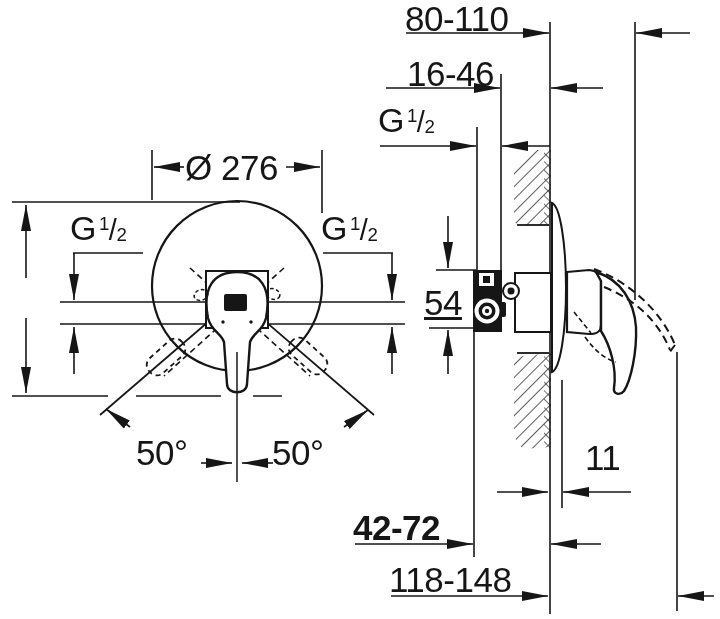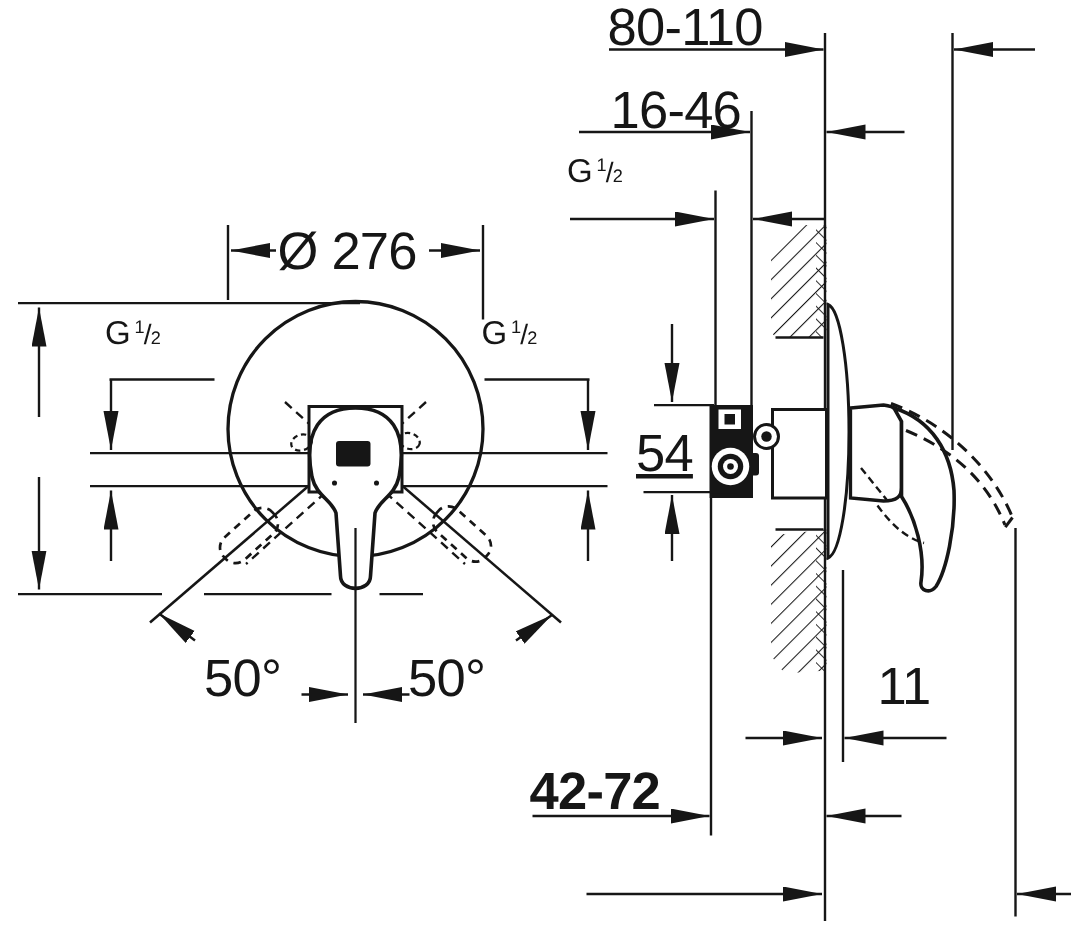--- a/index.html
+++ b/index.html
@@ -1,21 +1,21 @@
 <!DOCTYPE html>
 <html><head>
 <meta charset="utf-8">
 <style>
   html,body{margin:0;padding:0;background:#ffffff;}
   .stage{position:relative;width:720px;height:619px;background:#ffffff;overflow:hidden;
          font-family:"Liberation Sans", sans-serif;color:#161616;}
   .stage svg{position:absolute;left:0;top:0;}
   .lbl{position:absolute;font-size:35px;line-height:1.0;white-space:nowrap;color:#161616;
        letter-spacing:-0.5px;}
-  .gh{font-size:22px;}
+  .gh{font-size:34px;}
   .gh .sup{font-size:0.55em;vertical-align:0.55em;margin-left:3px;}
   .gh .sl{font-size:0.85em;}
   .gh .sub{font-size:0.55em;vertical-align:-0.05em;}
 </style>
 </head>
 <body>
 
 <div class="stage">
 
 <svg width="720" height="619" viewBox="0 0 720 619">
@@ -211,14 +211,15 @@
 
 <div class="lbl gh" style="left:321px;top:211px;"><span>G</span><span class="sup">1</span><span class="sl">/</span><span class="sub">2</span></div>
 
 <div class="lbl" style="left:424px;top:285px;text-decoration:underline;">54</div>
 
 <div class="lbl" style="left:136px;top:435px;">50°</div>
 <div class="lbl" style="left:272px;top:435px;">50°</div>
 
 <div class="lbl" style="left:585px;top:440px;">11</div>
 <div class="lbl" style="left:353px;top:510px;font-weight:bold;">42-72</div>
+<div class="lbl" style="left:389px;top:562px;">118-148</div>
 
 </div>
 
 </body></html>

